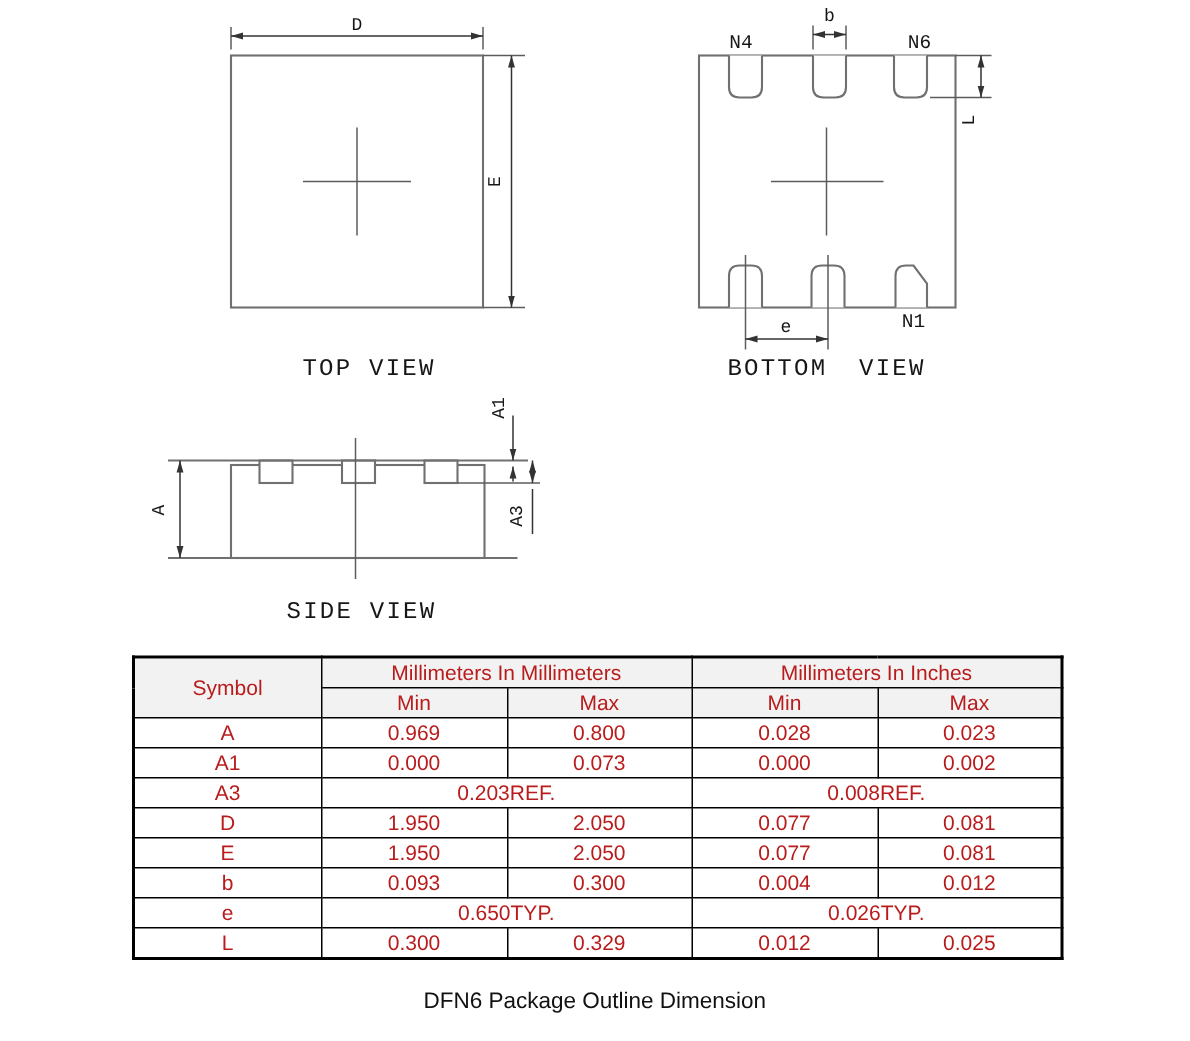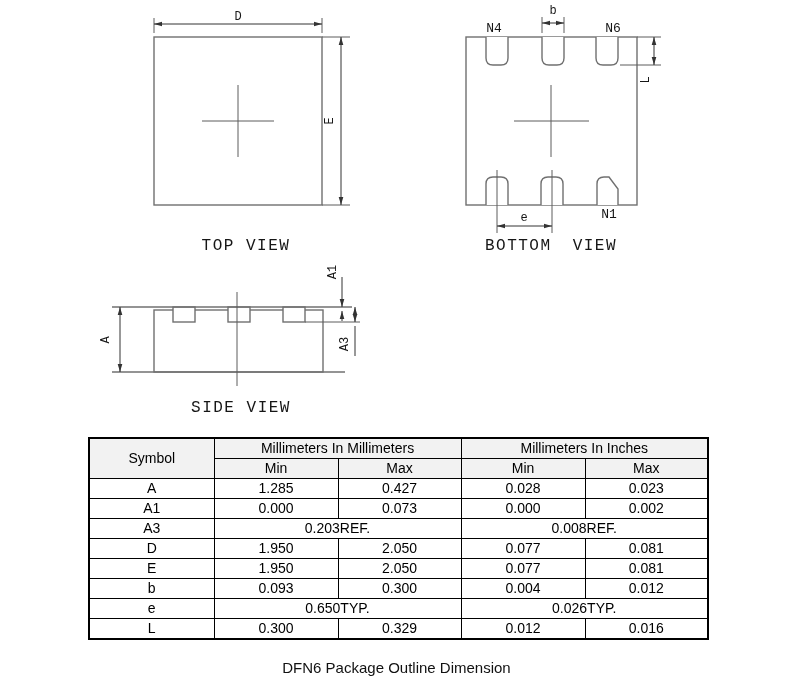--- a/index.html
+++ b/index.html
@@ -11,21 +11,21 @@
   .partf{stroke:#707070;stroke-width:1.4;fill:#ffffff;}
   .thin{stroke:#5c5c5c;stroke-width:1;fill:none;}
   .dim{stroke:#333333;stroke-width:1;fill:none;}
   .cad{font-family:"Liberation Mono",monospace;fill:#161616;}
   .cad-title{font-size:16px;letter-spacing:1.5px;}
   .cad-pin{font-size:13px;}
   .cad-dim{font-size:12px;}
   .wide-words{word-spacing:10px;}
   
   .dim-table{position:absolute;left:88px;top:437px;width:619px;border-collapse:collapse;
-             table-layout:fixed;font-size:14px;color:#000000;border-radius:26px;}
+             table-layout:fixed;font-size:14px;color:#b91c1c;border-radius:26px;}
   .dim-table td,.dim-table th{border:1px solid #000;height:19px;padding:0;text-align:center;
              vertical-align:middle;font-weight:normal;line-height:19px;overflow:hidden;}
   .dim-table{border:2px solid #000;}
   .dim-table .hdr{background:#f2f2f2;}
   .caption{position:absolute;left:0;top:659px;width:793px;text-align:center;
            font-size:15px;color:#111;}
 </style>
 </head>
 <body>
 
@@ -129,22 +129,22 @@
         <td class="hdr" colspan="2">Millimeters In Inches</td>
       </tr>
       <tr>
         <td class="hdr">Min</td>
         <td class="hdr">Max</td>
         <td class="hdr">Min</td>
         <td class="hdr">Max</td>
       </tr>
       <tr>
         <td>A</td>
-        <td>1.285</td>
-        <td>0.427</td>
+        <td>0.969</td>
+        <td>0.800</td>
         <td>0.028</td>
         <td>0.023</td>
       </tr>
       <tr>
         <td>A1</td>
         <td>0.000</td>
         <td>0.073</td>
         <td>0.000</td>
         <td>0.002</td>
       </tr>
@@ -177,20 +177,20 @@
       <tr>
         <td>e</td>
         <td colspan="2">0.650TYP.</td>
         <td colspan="2">0.026TYP.</td>
       </tr>
       <tr>
         <td>L</td>
         <td>0.300</td>
         <td>0.329</td>
         <td>0.012</td>
-        <td>0.016</td>
+        <td>0.025</td>
       </tr>
     </tbody>
   </table>
 
   <div class="caption">DFN6 Package Outline Dimension</div>
 
 </div>
 
 </body></html>

